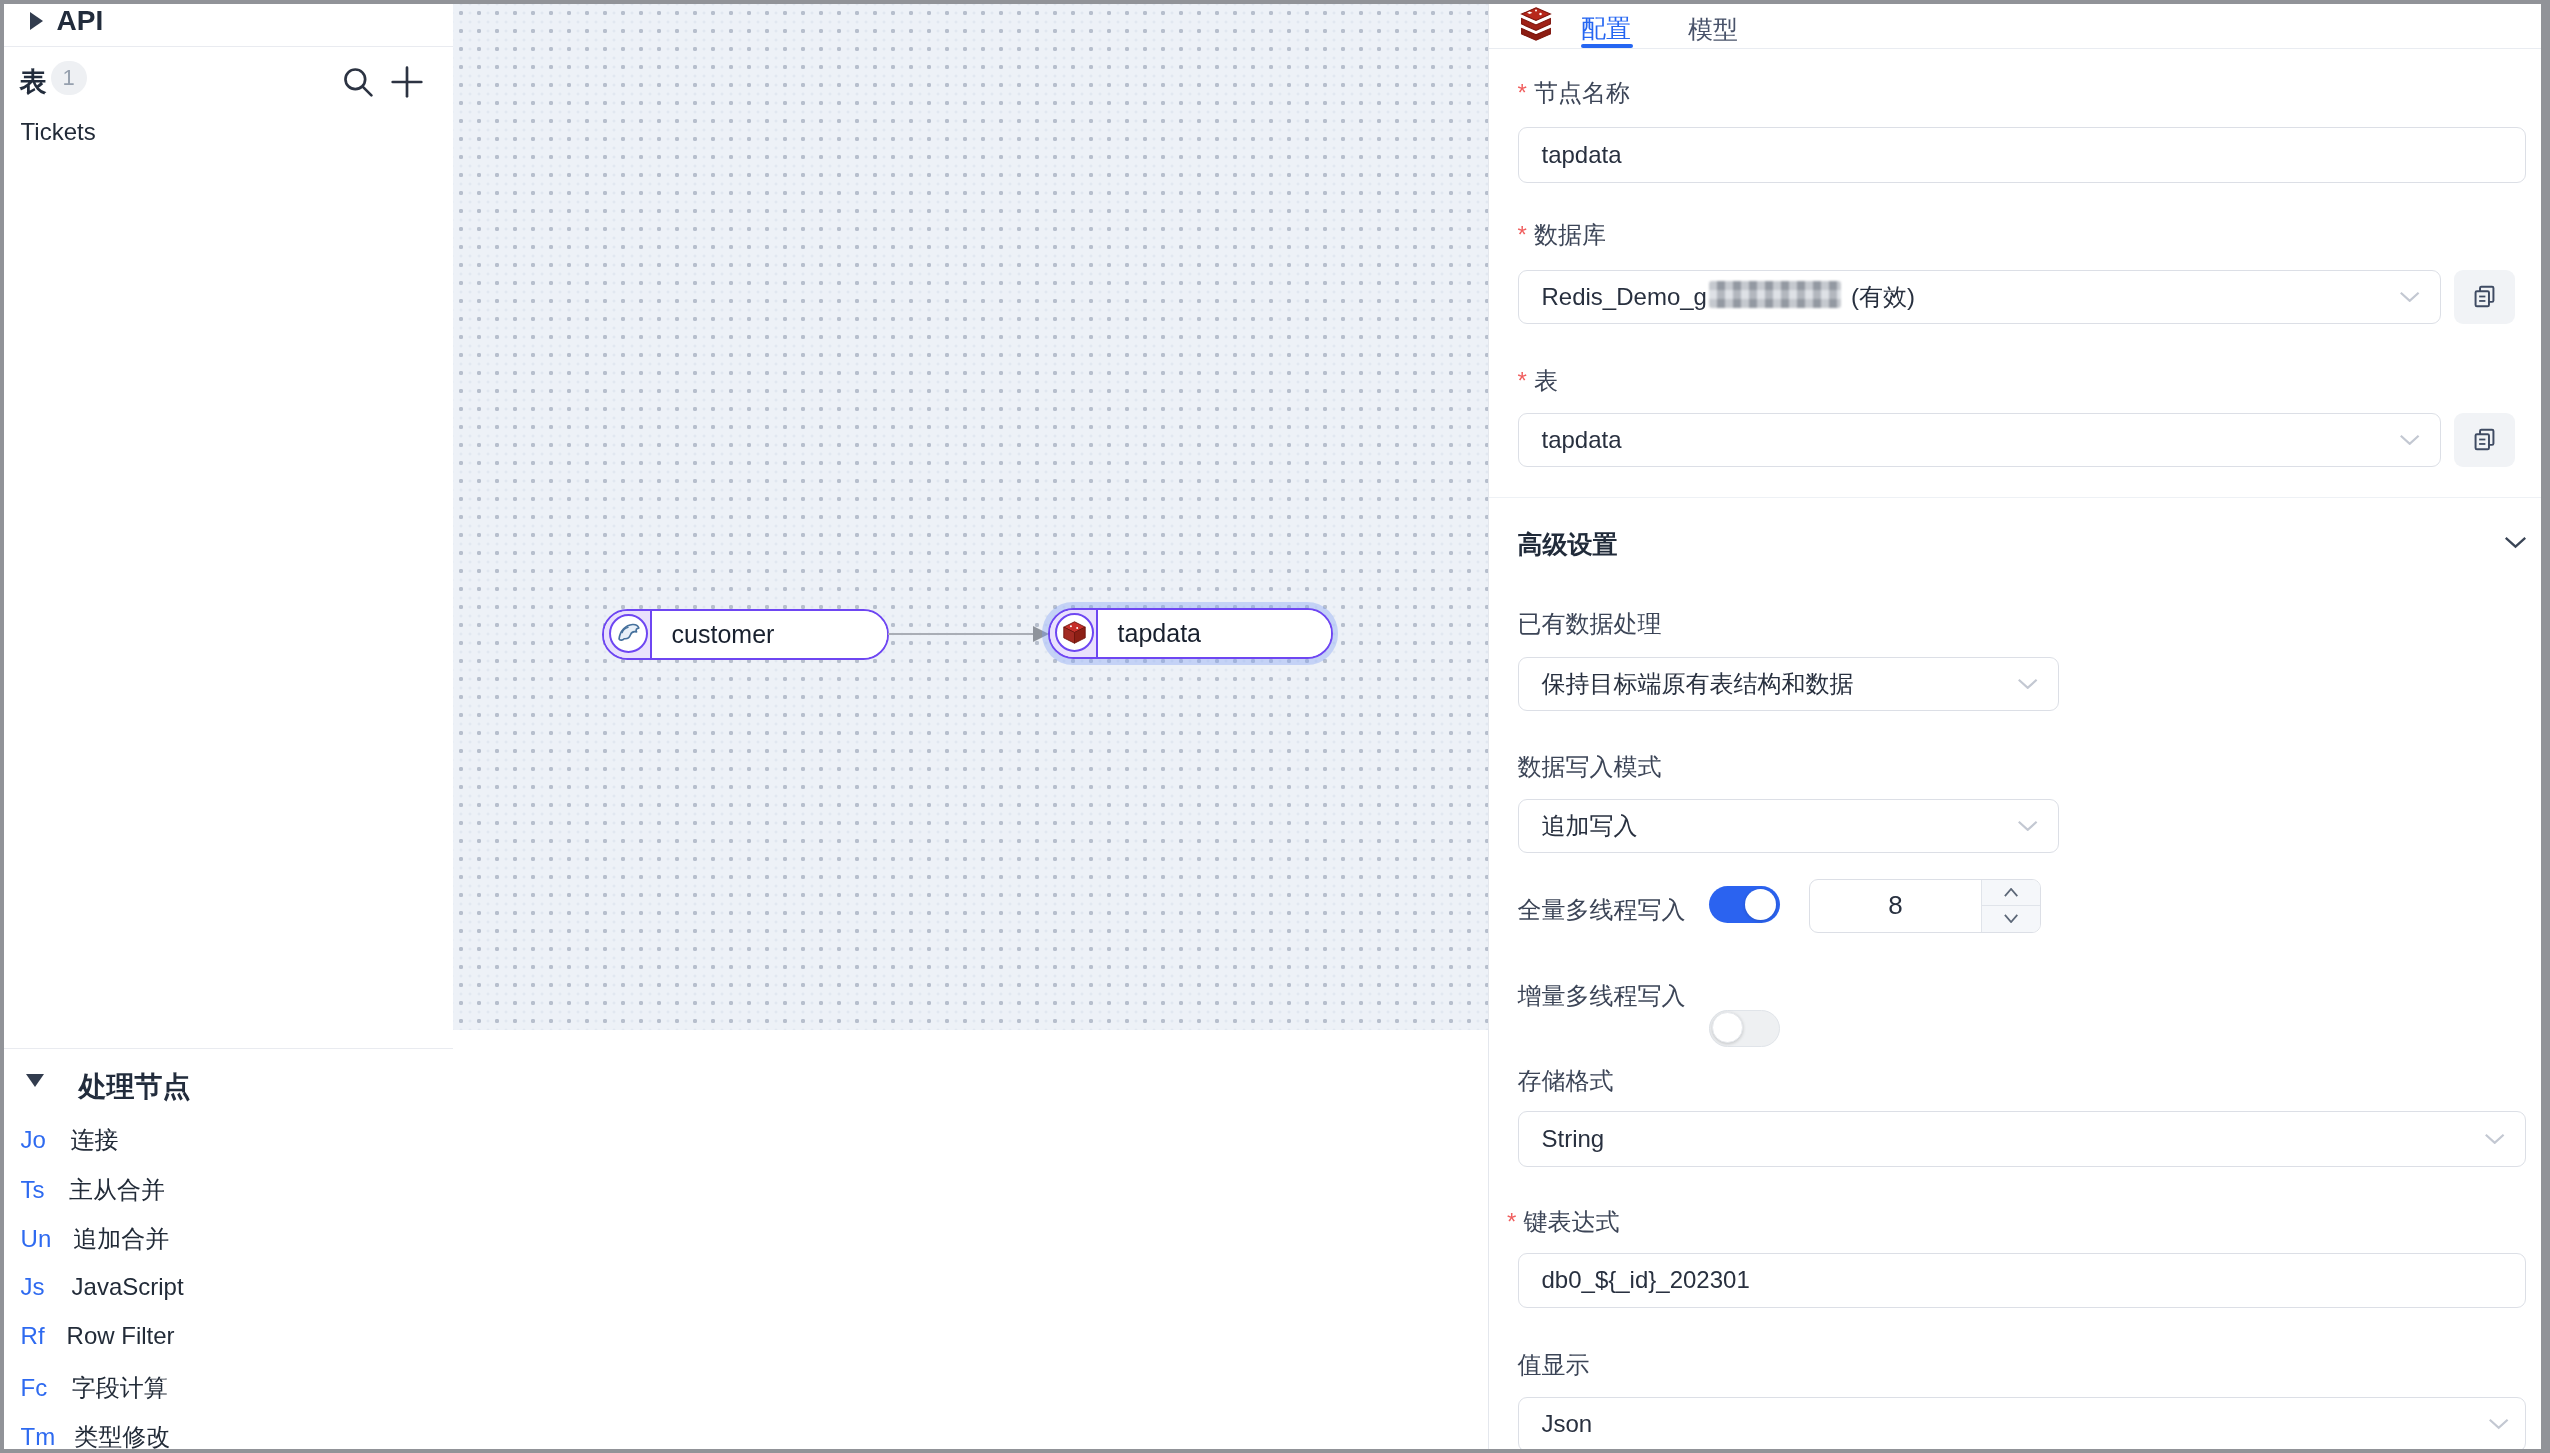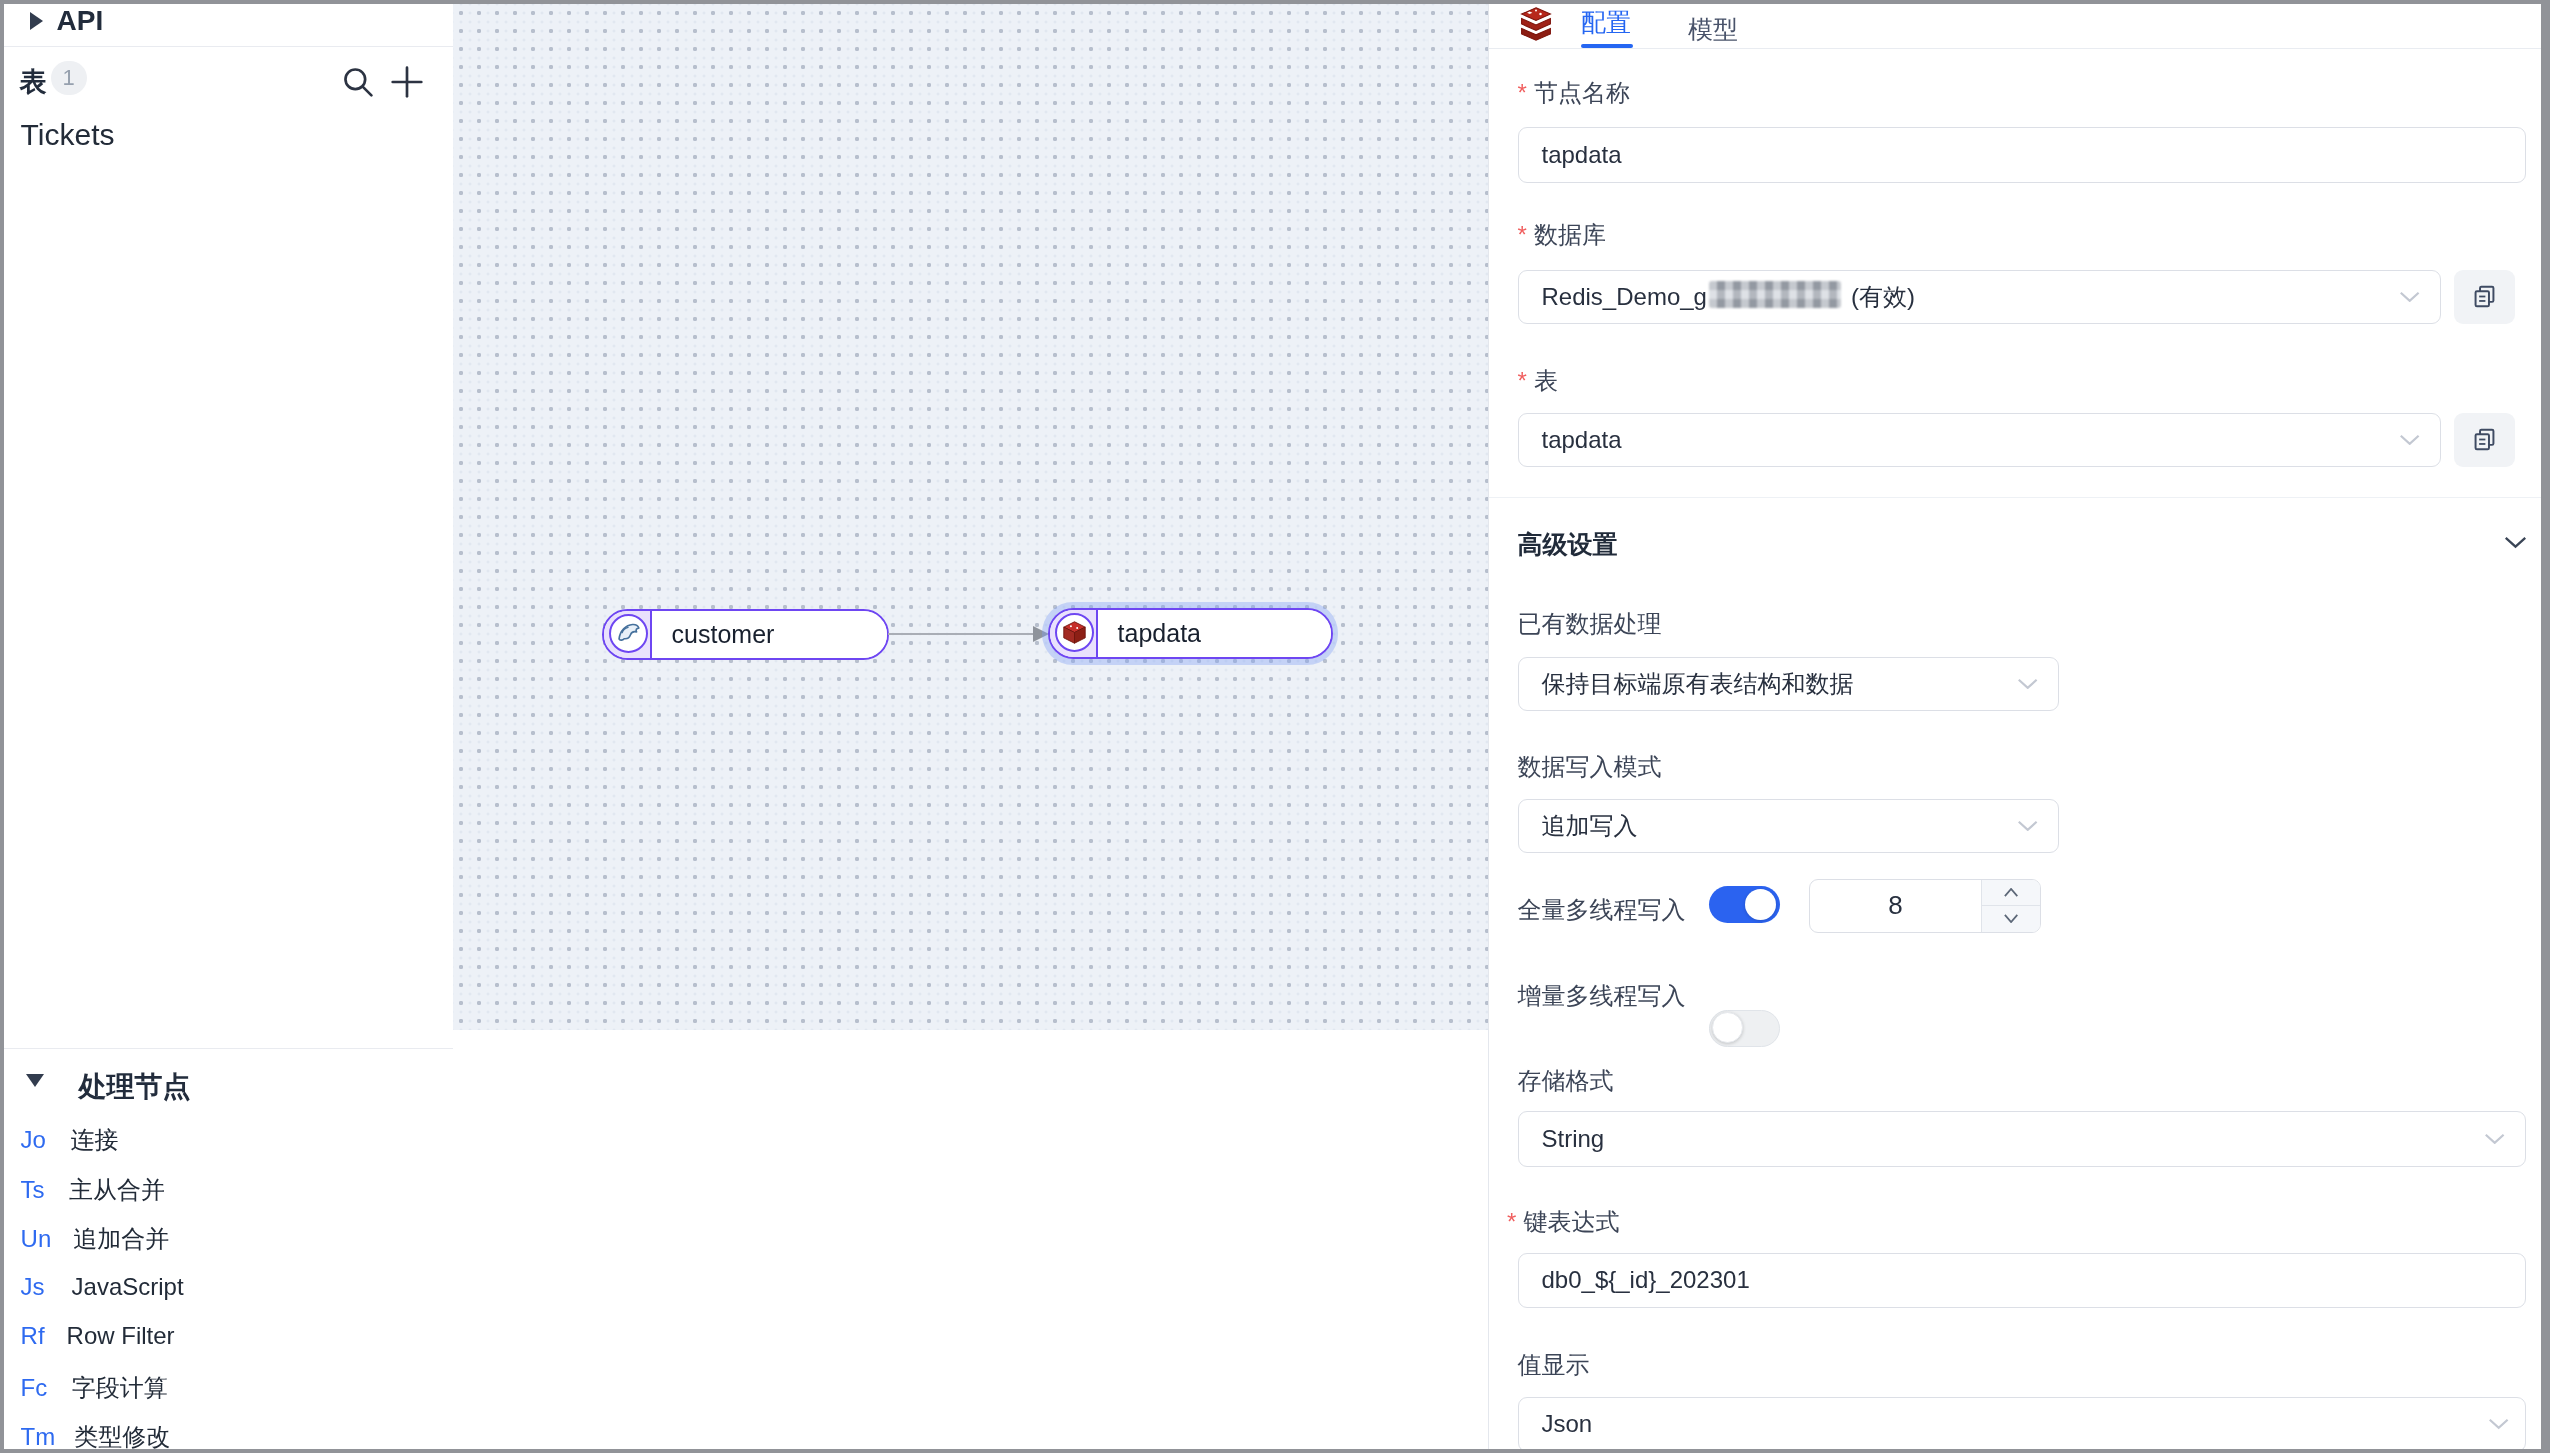--- a/index.html
+++ b/index.html
@@ -12,21 +12,21 @@
   .frame { background:#919398; z-index:50; }
 
   
   .sidebar { left:3.6px; top:3.6px; width:449px; height:1445px; background:#fff; z-index:2; }
   .divider-h { background:#e9ebf0; height:1.8px; }
   .tri-right { width:0; height:0; border-top:9px solid transparent; border-bottom:9px solid transparent; border-left:13.4px solid #323c4e; }
   .tri-down  { width:0; height:0; border-left:9px solid transparent; border-right:9px solid transparent; border-top:13.4px solid #323c4e; }
   .sec-title { font-size:28px; font-weight:700; color:#222c3c; }
   .badge { background:#eef0f3; color:#96a0ae; border-radius:17px; font-size:22px;
            display:flex; align-items:center; justify-content:center; }
-  .list-text { font-size:30px; color:#222b38; }
+  .list-text { font-size:24px; color:#222b38; }
   .proc-abbr { font-size:24px; color:#2e6af0; }
   .proc-label { font-size:24px; color:#222b38; }
 
   
   .canvas { left:452px; top:3.6px; width:1037px; height:1026px; background:#edf1f7;
     background-image:
       radial-gradient(circle,#b7bfcd 2px,transparent 2.3px),
       radial-gradient(circle,#dde3ed 1.2px,transparent 1.4px);
     background-size:18px 18px,9px 9px;
     background-position:0 0,4.5px 4.5px; z-index:1; }
@@ -183,21 +183,21 @@
     <div class="abs" style="left:28.5px; top:2.7px;">
       <svg width="36" height="36" viewBox="0 0 40 40">
         <polygon points="20,2 36,9 20,16 4,9" fill="#b7281c" stroke="#7e140c" stroke-width="1.2"></polygon>
         <polygon points="4,14 20,21 36,14 36,20 20,27 4,20" fill="#a02218" stroke="#7e140c" stroke-width="1.2"></polygon>
         <polygon points="4,25 20,32 36,25 36,31 20,38 4,31" fill="#8c1c12" stroke="#7e140c" stroke-width="1.2"></polygon>
         <polygon points="13,6 16,7.4 13,8.8 10,7.4" fill="#fff"></polygon>
         <circle cx="25" cy="9" r="1.4" fill="#fff"></circle>
           <circle cx="20" cy="5" r="1.1" fill="#fff"></circle>
       </svg>
     </div>
-    <div class="abs tab active" style="left:92px; top:2px;">配置</div>
+    <div class="abs tab active" style="left:92px; top:8px;">配置</div>
     <div class="abs tab-underline" style="left:92px; top:40px; width:52px;"></div>
     <div class="abs tab idle" style="left:199px; top:9px;">模型</div>
     <div class="abs divider-h" style="left:0; top:44px; width:1053px; background:#e9ecf1;"></div>
 
     <div class="abs" style="left:28.5px; top:73px;">
       <span class="req-star">*</span><span class="fld-label">节点名称</span>
     </div>
     <div class="abs tbox" style="left:28.5px; top:123px; width:1008px; height:56px;">
       <span class="val">tapdata</span>
     </div>

